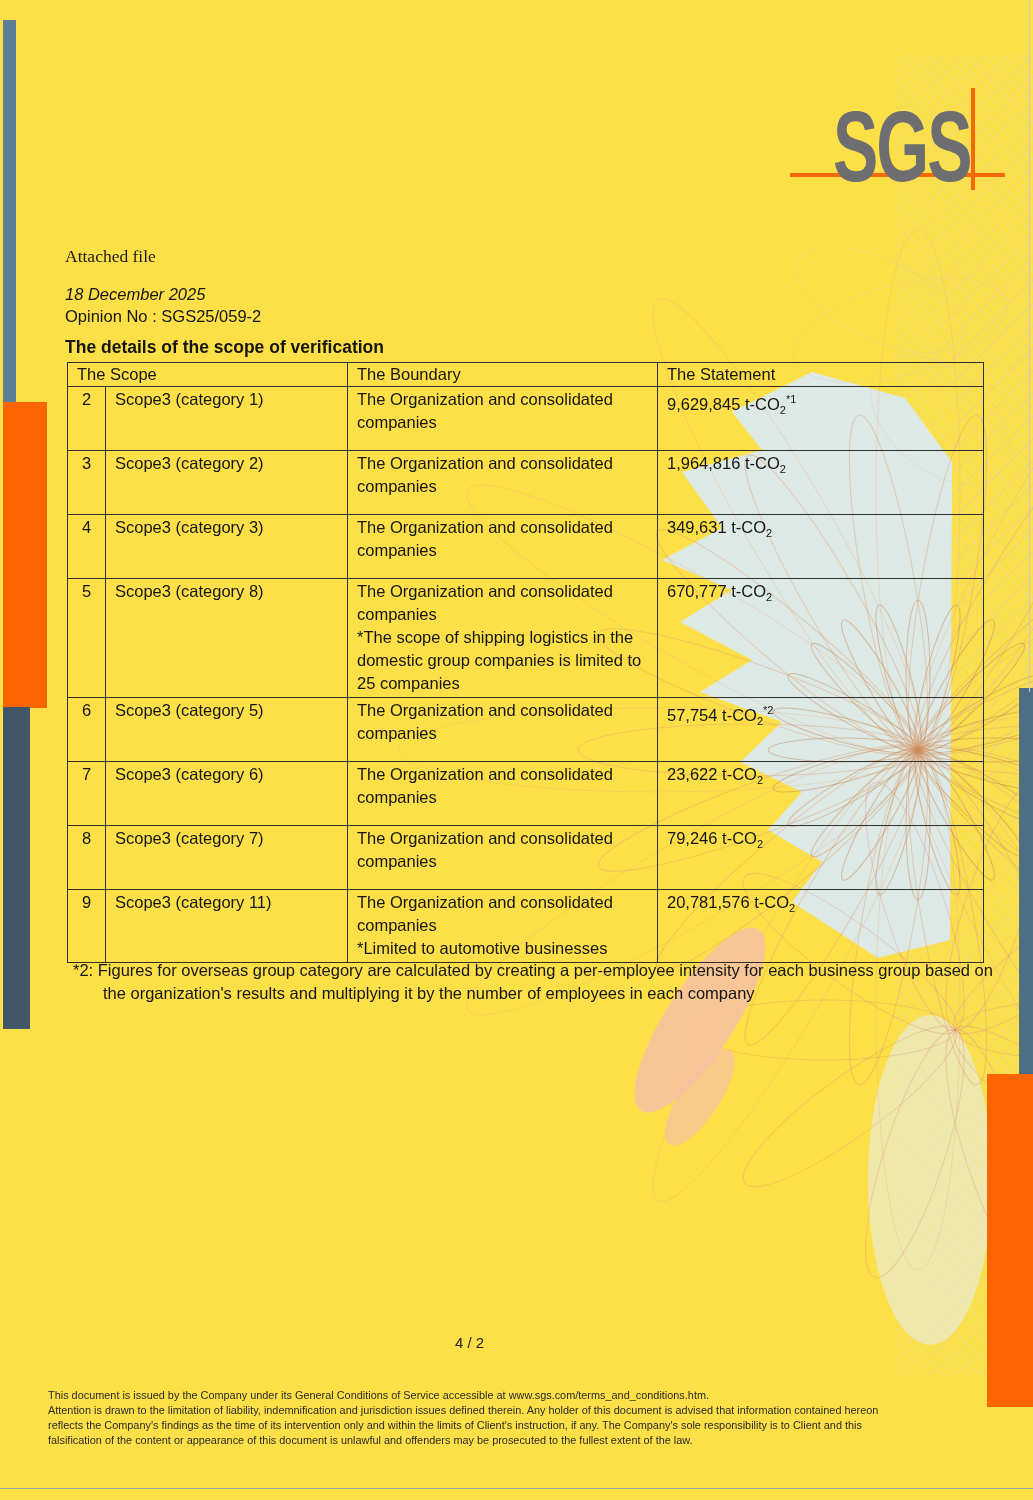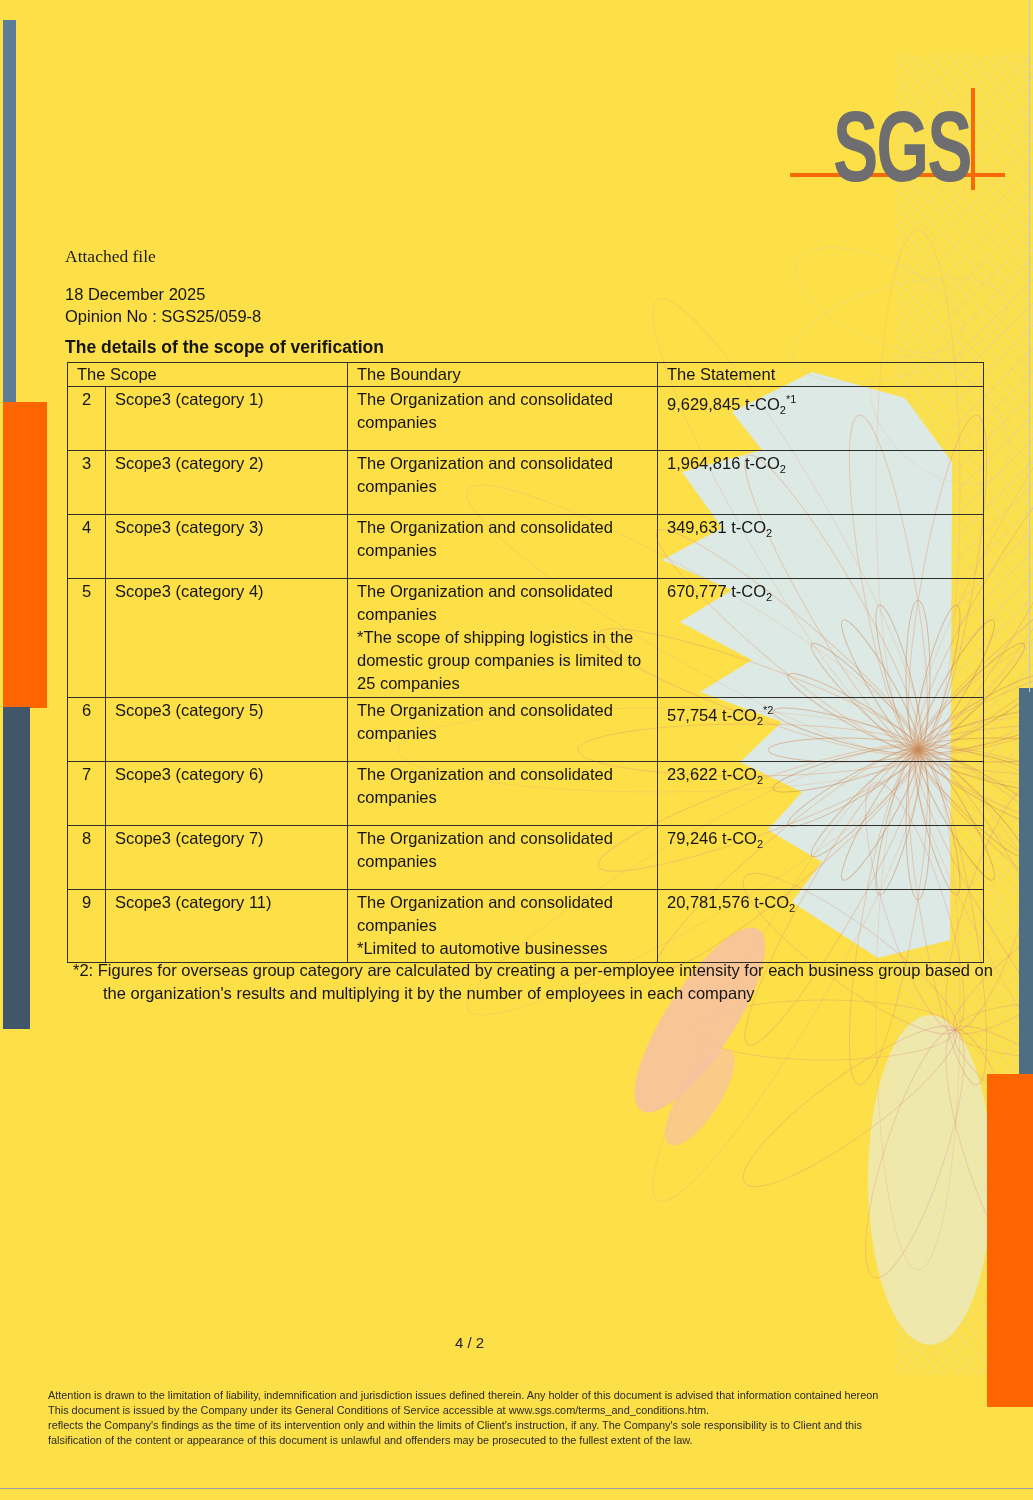--- a/index.html
+++ b/index.html
@@ -17,21 +17,21 @@
     position:absolute; left:833px; top:96px;
     font-size:100px; font-weight:bold; line-height:1; letter-spacing:-3px;
     color:#6e6e71; transform:scaleX(0.68); transform-origin:left top;
     white-space:nowrap;
   }
   .logo-hline { position:absolute; left:790px; top:173px; width:215px; height:3.5px; background:#f8690a; }
   .logo-vline { position:absolute; left:971px; top:88px;  width:3.5px; height:102px; background:#f8690a; }
 
   
   .attached { position:absolute; left:65px; top:246px; font-family:"Liberation Serif","DejaVu Serif",serif; font-size:17.5px; color:#1c1c1c; }
-  .date-line    { position:absolute; left:65px; top:285px; font-size:16.5px; }
+  .date-line    { position:absolute; left:65px; top:285px; font-size:16.5px;font-style:italic; }
   .opinion-line { position:absolute; left:65px; top:307px; font-size:16.5px; }
   .section-title{ position:absolute; left:65px; top:337px; font-size:17.5px; font-weight:bold; }
 
   
   .scope-table { position:absolute; left:67px; top:362px; border-collapse:collapse; table-layout:fixed; width:916px;border-radius:26px; }
   .scope-table td, .scope-table th {
     border:1.5px solid #2e2e2e; vertical-align:top;
     font-size:16.5px; line-height:23px; font-weight:normal; text-align:left;
     padding:1px 8px 2px 9px; background:transparent; overflow:hidden;
   }
@@ -175,21 +175,21 @@
   <div class="content">
 
     <div>
       <div class="logo-hline"></div>
       <div class="logo-vline"></div>
       <div class="logo-text">SGS</div>
     </div>
 
     <div class="attached">Attached file</div>
     <div class="date-line">18 December 2025</div>
-    <div class="opinion-line">Opinion No : SGS25/059-8</div>
+    <div class="opinion-line">Opinion No : SGS25/059-2</div>
     <div class="section-title">The details of the scope of verification</div>
 
     <table class="scope-table">
       <colgroup>
         <col class="col-no">
           <col class="col-scope">
           <col class="col-bound">
           <col class="col-stmt">
       </colgroup>
       <thead>
@@ -231,21 +231,21 @@
           <div class="b-main">The Organization and consolidated companies</div>
 
         </td>
         <td class="c-stmt">
           <span class="v-main">349,631 t-CO</span><sub class="v-sub">2</sub>
         </td>
       </tr>
 
       <tr class="t-row">
         <td class="c-no">5</td>
-        <td class="c-scope">Scope3 (category 4)</td>
+        <td class="c-scope">Scope3 (category 8)</td>
         <td class="c-bound">
           <div class="b-main">The Organization and consolidated companies</div>
           <div class="b-note">*The scope of shipping logistics in the domestic group companies is limited to 25 companies</div>
         </td>
         <td class="c-stmt">
           <span class="v-main">670,777 t-CO</span><sub class="v-sub">2</sub>
         </td>
       </tr>
 
       <tr class="t-row">
@@ -298,20 +298,20 @@
     </tbody>
     </table>
 
     <div class="footnotes" id="footnotes">
         <div class="footnote">*2: Figures for overseas group category are calculated by creating a per-employee intensity for each business group based on the organization's results and multiplying it by the number of employees in each company</div>
       </div>
 
     <div class="page-num">4 / 2</div>
 
     <div class="footer" id="footer">
+        <div>This document is issued by the Company under its General Conditions of Service accessible at www.sgs.com/terms_and_conditions.htm.</div>
         <div>Attention is drawn to the limitation of liability, indemnification and jurisdiction issues defined therein. Any holder of this document is advised that information contained hereon</div>
-        <div>This document is issued by the Company under its General Conditions of Service accessible at www.sgs.com/terms_and_conditions.htm.</div>
         <div>reflects the Company's findings as the time of its intervention only and within the limits of Client's instruction, if any. The Company's sole responsibility is to Client and this</div>
         <div>falsification of the content or appearance of this document is unlawful and offenders may be prosecuted to the fullest extent of the law.</div>
       </div>
     <div class="bottom-rule"></div>
   </div>
 </div>
 
 </body></html>

